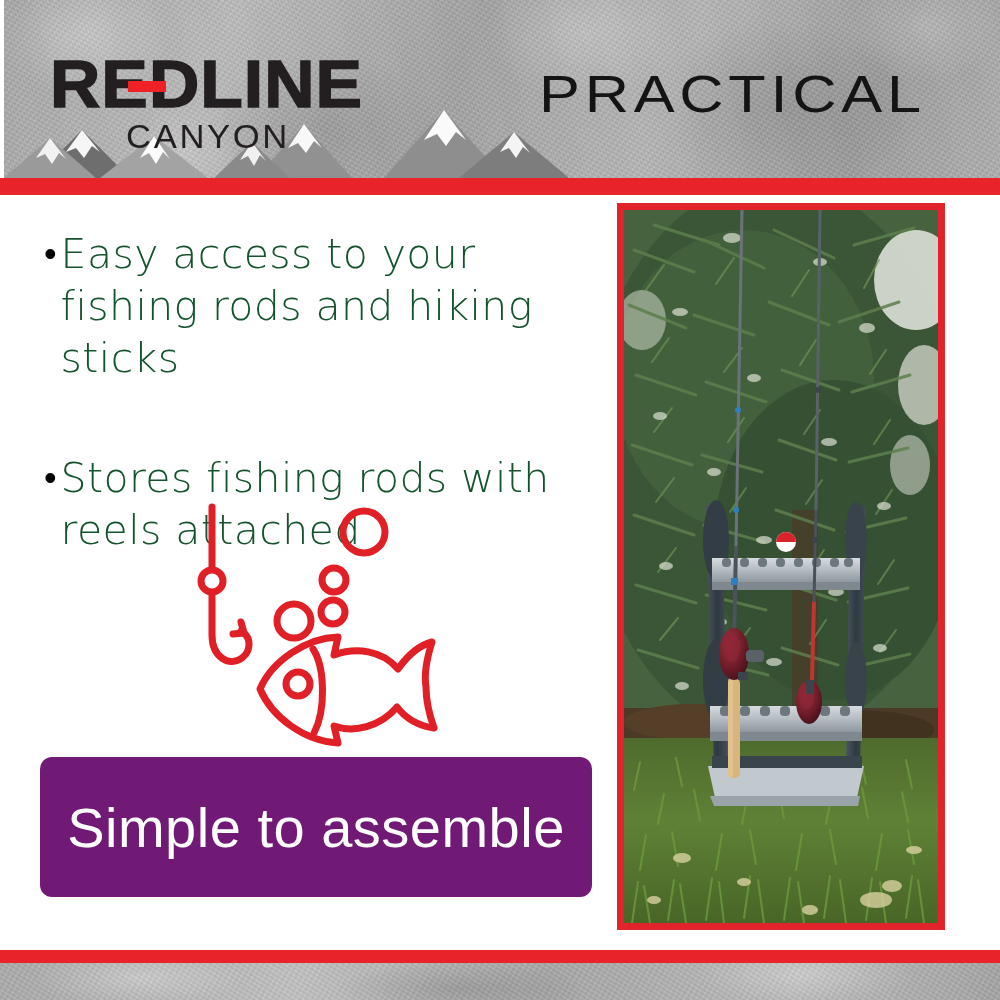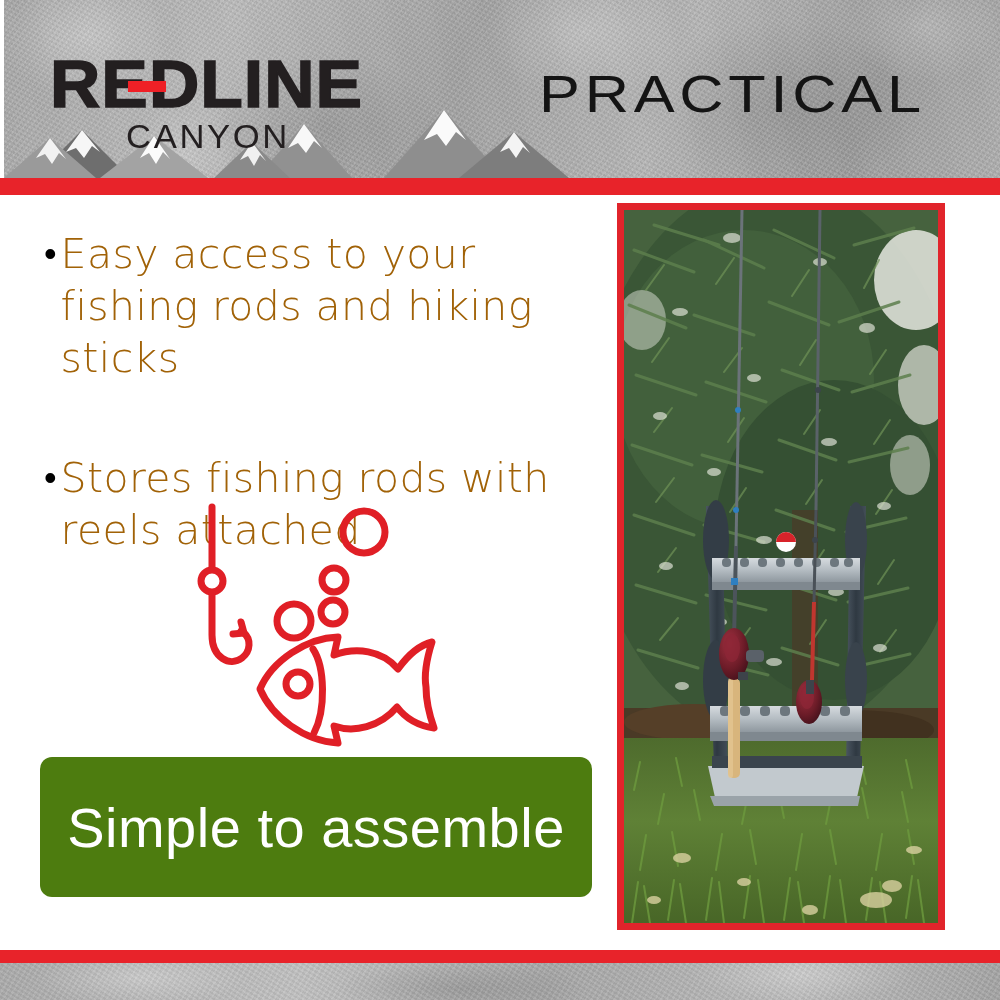--- a/index.html
+++ b/index.html
@@ -135,40 +135,40 @@
   .bullet-dot {
     font-size: 36px;
     line-height: 52px;
     color: #000;
     margin-right: 4px;
     flex: 0 0 auto;
   }
   .bullet-text {
     font-size: 41px;
     line-height: 52px;
-    color: #a16207;
+    color: #14532d;
     font-weight: 300;
     letter-spacing: 0.4px;
     font-family: "DejaVu Sans", sans-serif;
     font-stretch: condensed;
   }
 
   
   .fish-icon {
     position: absolute;
     left: 186px; top: 300px;
     width: 300px; height: 260px;
   }
 
   
   .cta-button {
     position: absolute;
     left: 40px; top: 562px;
     width: 552px; height: 140px;
-    background: #4d7c0f;
+    background: #701a75;
     border-radius: 12px;
     display: flex;
     align-items: center;
     justify-content: center;
     cursor: pointer;
   }
   .cta-label {
     color: #ffffff;
     font-size: 56px;
     font-weight: 400;

